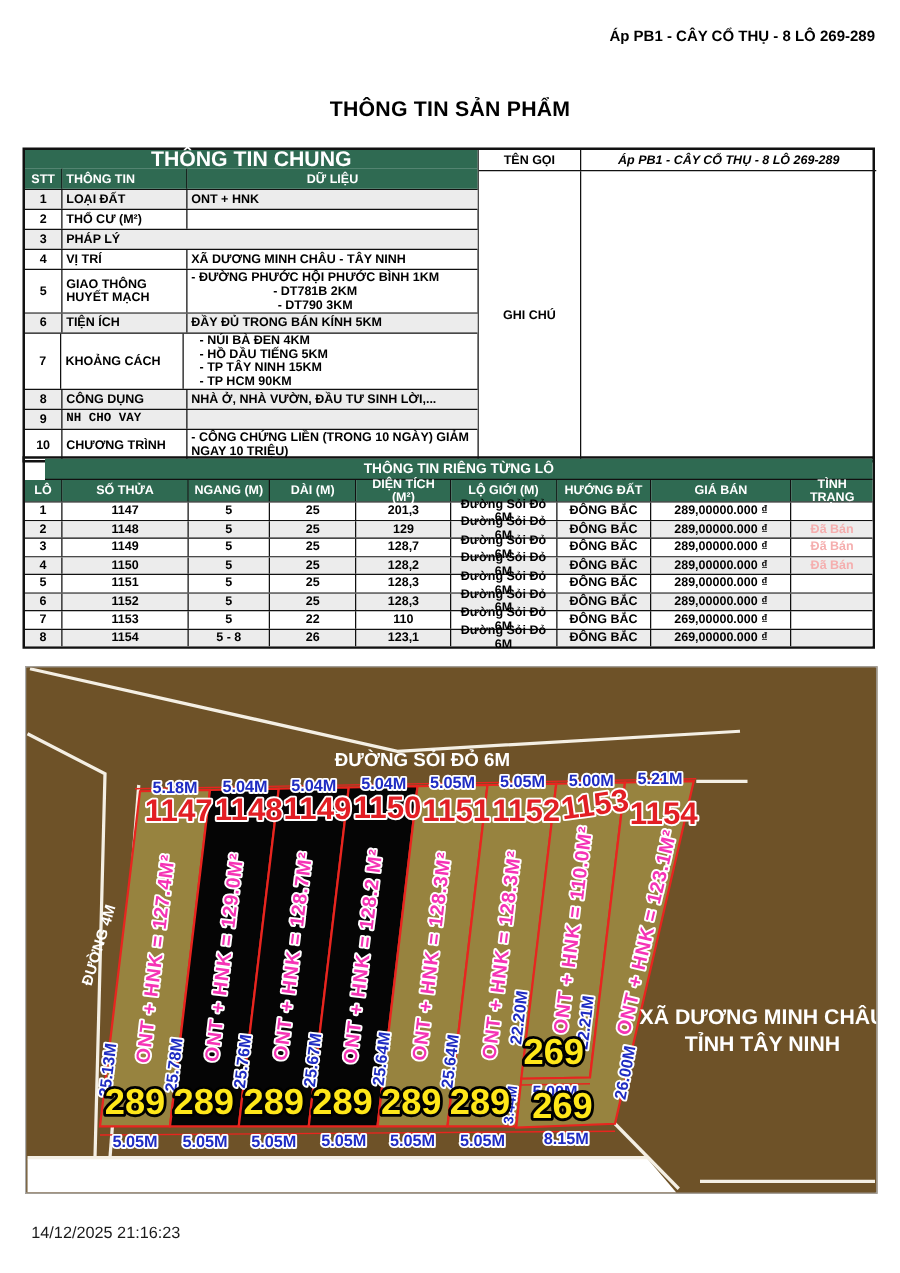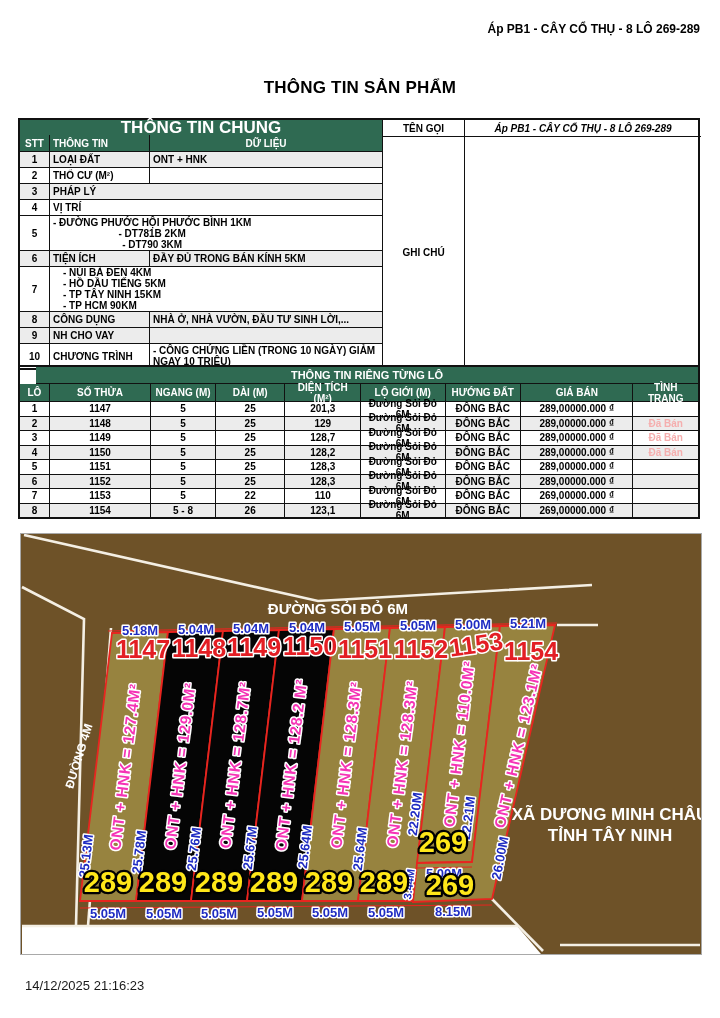--- a/index.html
+++ b/index.html
@@ -61,47 +61,51 @@
           <div class="cell " style="width: 100px;">THỔ CƯ (M²)</div>
           <div class="cell " style="width: 232px;"></div>
         </div>
         <div class="row shade" style="height: 15px;">
           <div class="cell c-center" style="width: 30px;">3</div>
           <div class="cell " style="width: 100px;">PHÁP LÝ</div>
         </div>
         <div class="row" style="height: 15px;">
           <div class="cell c-center" style="width: 30px;">4</div>
           <div class="cell " style="width: 100px;">VỊ TRÍ</div>
+          <div class="cell " style="width: 232px;">XÃ DƯƠNG MINH CHÂU - TÂY NINH</div>
         </div>
         <div class="row" style="height: 34px;">
           <div class="cell c-center" style="width: 30px;">5</div>
+          <div class="cell " style="width: 100px;">GIAO THÔNG
+HUYẾT MẠCH</div>
           <div class="cell " style="width: 232px; text-align: center;">- ĐƯỜNG PHƯỚC HỘI PHƯỚC BÌNH 1KM
 - DT781B 2KM
 - DT790 3KM</div>
         </div>
         <div class="row shade" style="height: 15px;">
           <div class="cell c-center" style="width: 30px;">6</div>
           <div class="cell " style="width: 100px;">TIỆN ÍCH</div>
           <div class="cell " style="width: 232px;">ĐẦY ĐỦ TRONG BÁN KÍNH 5KM</div>
         </div>
         <div class="row" style="height: 44px;">
           <div class="cell c-center" style="width: 30px;">7</div>
+          <div class="cell " style="width: 100px;">KHOẢNG CÁCH</div>
           <div class="cell " style="width: 232px; margin-left: 10px;">- NÚI BÀ ĐEN 4KM
 - HỒ DẦU TIẾNG  5KM
 - TP TÂY NINH 15KM
 - TP HCM 90KM</div>
         </div>
         <div class="row shade" style="height: 15px;">
           <div class="cell c-center" style="width: 30px;">8</div>
           <div class="cell " style="width: 100px;">CÔNG DỤNG</div>
           <div class="cell " style="width: 232px;">NHÀ Ở, NHÀ VƯỜN, ĐẦU TƯ SINH LỜI,...</div>
         </div>
         <div class="row shade" style="height: 15px;">
           <div class="cell c-center" style="width: 30px;">9</div>
-          <div class="cell " style="width: 100px;">NH CHO VAY</div>
+          <div class="cell " style="width: 100px; font-family: Liberation Mono, monospace;">NH CHO VAY</div>
           <div class="cell " style="width: 232px;"></div>
         </div>
         <div class="row" style="height: 24px;">
           <div class="cell c-center" style="width: 30px;">10</div>
           <div class="cell " style="width: 100px;">CHƯƠNG TRÌNH</div>
           <div class="cell " style="width: 232px;">- CÔNG CHỨNG LIỀN (TRONG 10 NGÀY) GIẢM NGAY 10 TRIỆU)</div>
         </div>
       </div>
   </div>
   <div class="t1-right">

